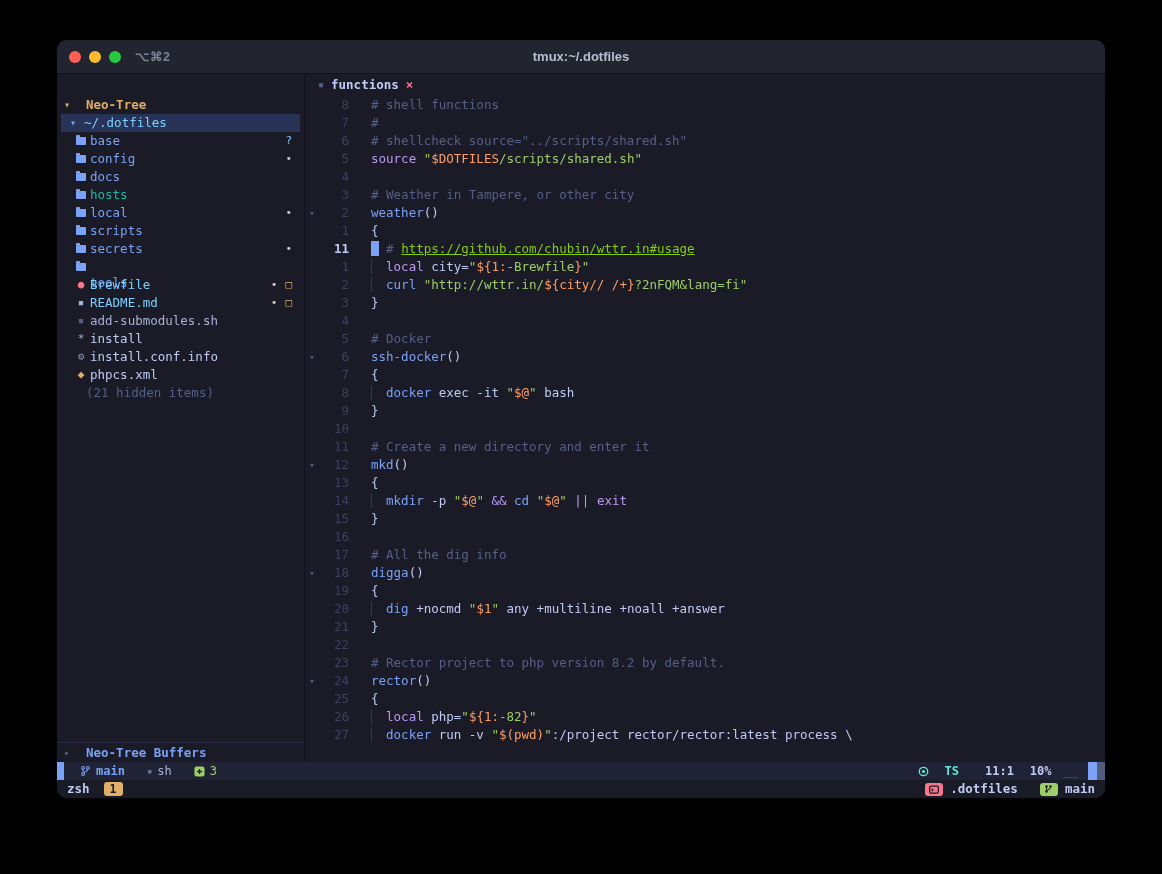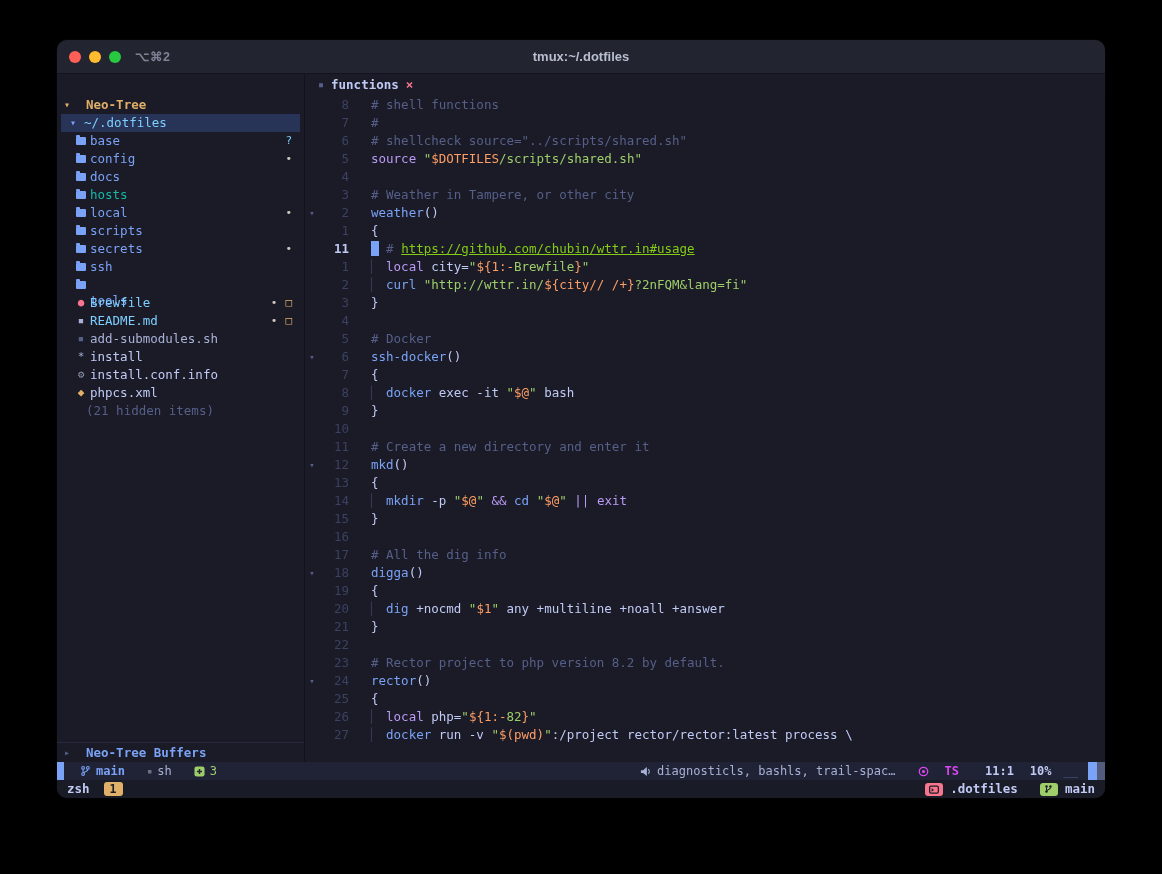--- a/index.html
+++ b/index.html
@@ -59,21 +59,21 @@
   
   .statusline{height:18px;flex:0 0 18px;background:#1f2335;display:flex;align-items:center;font-size:12px;}
   .modebar{width:7px;height:18px;background:#7aa2f7;flex:0 0 7px;}
   .sl-item{display:flex;align-items:center;gap:5px;}
   .sl-branch{margin-left:16px;color:#7aa2f7;font-weight:700;}
   .sl-ft{margin-left:22px;color:#a9b1d6;}
   .sl-ft .sq{color:#6b7089;font-size:9px;}
   .sl-diff{margin-left:22px;color:#9ece6a;}
   .sl-right{margin-left:auto;display:flex;align-items:center;}
   .sl-lsp{color:#a9b1d6;display:flex;align-items:center;gap:6px;}
-  .sl-ts{margin-left:22px;color:#d946ef;font-weight:700;display:flex;align-items:center;gap:16px;}
+  .sl-ts{margin-left:22px;color:#5eead4;font-weight:700;display:flex;align-items:center;gap:16px;}
   .sl-pos{margin-left:26px;color:#c0caf5;font-weight:700;}
   .sl-prog{margin-left:16px;color:#c0caf5;font-weight:700;}
   .sl-trail{margin-left:12px;color:#565f89;}
   .blk{height:18px;display:inline-block;}
   .blk.b1{width:9px;background:#7aa2f7;margin-left:10px;}
   .blk.b2{width:8px;background:#545c7e;}
   
   .tmuxbar{height:18px;flex:0 0 18px;background:#191b26;display:flex;align-items:center;padding:0 10px;}
   .tm-shell{color:#c0caf5;font-weight:700;}
   .tm-idx{margin-left:14px;background:#e0af68;color:#1a1b26;border-radius:3px;height:14px;
@@ -114,21 +114,20 @@
         <span class="lbl">~/.dotfiles</span>
       </div>
       <div id="tree-items">
           <div class="row item"><span class="ficon" style="background: rgb(122, 162, 247);"></span><span class="lbl" style="color: rgb(122, 162, 247);">base</span><span class="badges"><span style="color: rgb(125, 207, 255);">?</span></span></div>
           <div class="row item"><span class="ficon" style="background: rgb(122, 162, 247);"></span><span class="lbl" style="color: rgb(122, 162, 247);">config</span><span class="badges"><span style="color: rgb(207, 201, 194);">•</span></span></div>
           <div class="row item"><span class="ficon" style="background: rgb(122, 162, 247);"></span><span class="lbl" style="color: rgb(122, 162, 247);">docs</span><span class="badges"></span></div>
           <div class="row item"><span class="ficon" style="background: rgb(122, 162, 247);"></span><span class="lbl" style="color: #14b8a6; text-align: right;">hosts</span><span class="badges"></span></div>
           <div class="row item"><span class="ficon" style="background: rgb(122, 162, 247);"></span><span class="lbl" style="color: rgb(122, 162, 247);">local</span><span class="badges"><span style="color: rgb(207, 201, 194);">•</span></span></div>
           <div class="row item"><span class="ficon" style="background: rgb(122, 162, 247);"></span><span class="lbl" style="color: rgb(122, 162, 247);">scripts</span><span class="badges"></span></div>
           <div class="row item"><span class="ficon" style="background: rgb(122, 162, 247);"></span><span class="lbl" style="color: rgb(122, 162, 247);">secrets</span><span class="badges"><span style="color: rgb(207, 201, 194);">•</span></span></div>
-          <div class="row item"><span class="ficon" style="background: rgb(122, 162, 247);"></span><span class="lbl" style="color: rgb(122, 162, 247);">ssh</span><span class="badges"></span></div>
           <div class="row item"><span class="ficon" style="background: rgb(122, 162, 247);"></span><span class="lbl" style="color: rgb(122, 162, 247); margin-top: 32px;">tools</span><span class="badges"></span></div>
           <div class="row item"><span class="gicon" style="color: rgb(247, 118, 142);">●</span><span class="lbl" style="color: rgb(125, 207, 255);">Brewfile</span><span class="badges"><span style="color: rgb(207, 201, 194);">•</span><span style="color: rgb(224, 175, 104);">□</span></span></div>
           <div class="row item"><span class="gicon" style="color: rgb(169, 177, 214);">▪</span><span class="lbl" style="color: rgb(125, 207, 255);">README.md</span><span class="badges"><span style="color: rgb(207, 201, 194);">•</span><span style="color: rgb(224, 175, 104);">□</span></span></div>
           <div class="row item"><span class="gicon" style="color: rgb(86, 95, 137);">▪</span><span class="lbl" style="color: rgb(169, 177, 214);">add-submodules.sh</span><span class="badges"></span></div>
           <div class="row item"><span class="gicon" style="color: rgb(169, 177, 214);">*</span><span class="lbl" style="color: rgb(192, 202, 245);">install</span><span class="badges"></span></div>
           <div class="row item"><span class="gicon" style="color: rgb(143, 149, 179);">⚙</span><span class="lbl" style="color: rgb(192, 202, 245);">install.conf.info</span><span class="badges"></span></div>
           <div class="row item"><span class="gicon" style="color: rgb(224, 175, 104);">◆</span><span class="lbl" style="color: rgb(192, 202, 245);">phpcs.xml</span><span class="badges"></span></div>
         </div>
       <div class="row hidden-note">(21 hidden items)</div>
       <div class="buffers-row">
@@ -201,27 +200,20 @@
       <span>sh</span>
     </span>
     <span class="sl-item sl-diff">
       <svg width="11" height="11" viewBox="0 0 12 12">
           <rect x="0.5" y="0.5" width="11" height="11" rx="2.5" fill="currentColor"></rect>
           <path d="M6 3.2v5.6M3.2 6h5.6" stroke="#1f2335" stroke-width="1.6"></path>
         </svg>
       <span>3</span>
     </span>
     <span class="sl-right">
-      <span class="sl-item sl-lsp">
-        <svg width="11" height="11" viewBox="0 0 12 12">
-            <path d="M1 4.5v3h2.4L7.5 11V1L3.4 4.5H1z" fill="#a9b1d6"></path>
-            <path d="M9 3.5c1.6 1.2 1.6 3.8 0 5" fill="none" stroke="#a9b1d6" stroke-width="1.2"></path>
-          </svg>
-        <span>diagnosticls, bashls, trail-spac…</span>
-      </span>
       <span class="sl-item sl-ts">
         <svg width="11" height="11" viewBox="0 0 12 12">
             <circle cx="6" cy="6" r="4.6" fill="none" stroke="currentColor" stroke-width="1.4"></circle>
             <circle cx="6" cy="6" r="1.7" fill="currentColor"></circle>
           </svg>
         <span>TS</span>
       </span>
       <span class="sl-pos">11:1</span>
       <span class="sl-prog">10%</span>
       <span class="sl-trail">__</span>

